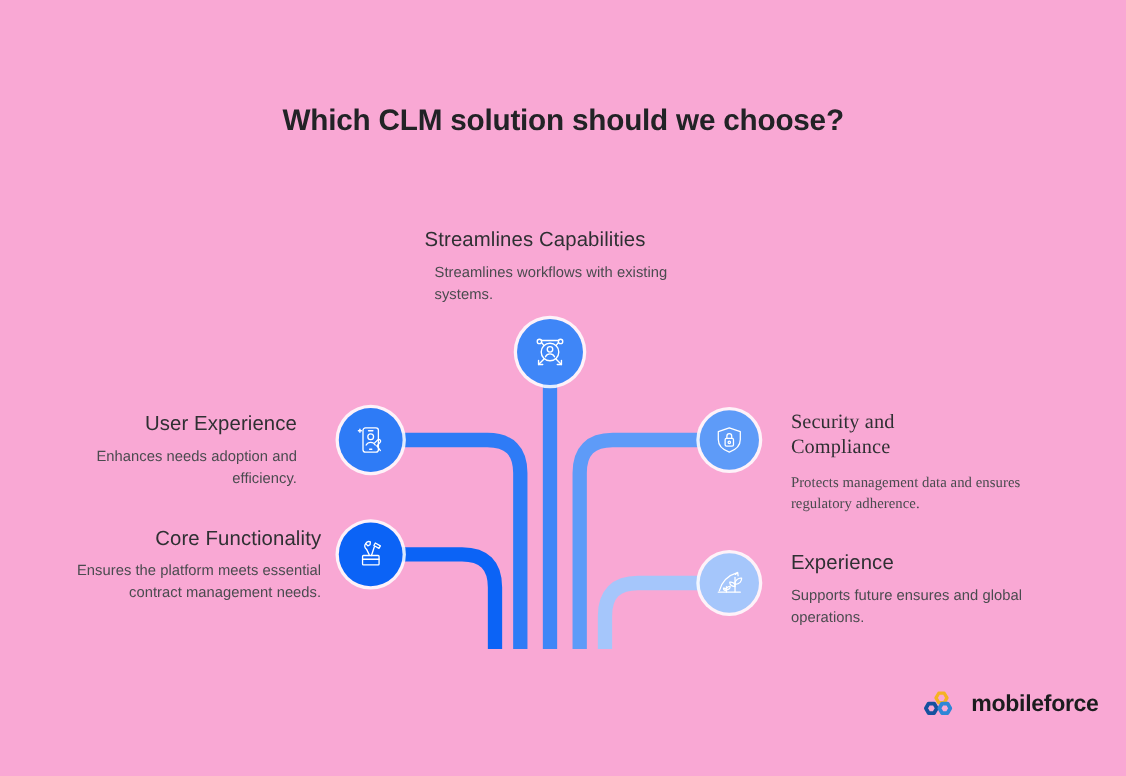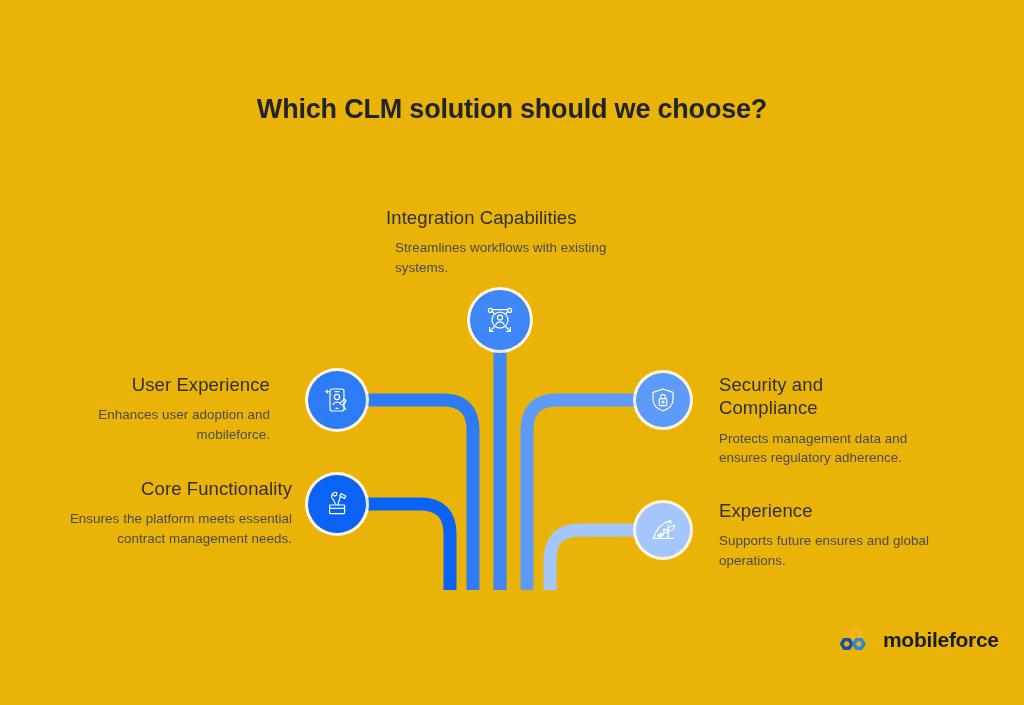--- a/index.html
+++ b/index.html
@@ -11,21 +11,21 @@
     width: 1024px;
     height: 705px;
     position: relative;
     overflow: hidden;
     font-family: "Liberation Sans", sans-serif;
     -webkit-font-smoothing: antialiased;
   }
   #stage {
     position: absolute;
     inset: 0;
-    background: #eab308;
+    background: #f9a8d4;
   }
 
   
   .title {
     position: absolute;
     left: 0;
     top: 94px;
     width: 1024px;
     text-align: center;
     font-size: 27px;
@@ -179,35 +179,35 @@
         <path d="M20.2 16.6c-1.4-2.4-3.6-2.6-4.8-2.3 0 1.8 1.2 3.6 4.8 4z"></path>
         <path d="M12.4 18.4 v4.8"></path>
         <path d="M12.4 20.2c.9-1.8 2.6-2.2 3.4-2 0 1.2-.9 2.8-3.4 3z"></path>
         <path d="M12.4 21c-.8-1.4-2-1.5-2.7-1.3 0 1 .7 2.1 2.7 2.3z"></path>
         <path d="M5 23.4 L25 23.4"></path>
       </svg>
     </span>
   </div>
 
   <div class="block align-left" style="left:386px; top:206px; width:232px;">
-    <div class="h">Integration Capabilities</div>
+    <div class="h">Streamlines Capabilities</div>
     <div class="d" style="padding-left:9px;">Streamlines workflows with existing systems.</div>
   </div>
 
   <div class="block align-right" style="left:30px; top:373px; width:240px;">
     <div class="h">User Experience</div>
-    <div class="d">Enhances user adoption and mobileforce.</div>
+    <div class="d">Enhances needs adoption and efficiency.</div>
   </div>
 
   <div class="block align-right" style="left:50px; top:477px; width:242px;">
     <div class="h">Core Functionality</div>
     <div class="d">Ensures the platform meets essential contract management needs.</div>
   </div>
 
-  <div class="block align-left" style="left:719px; top:373px; width:226px;">
+  <div class="block align-left" style="left:719px; top:373px; width:226px;font-family:Liberation Serif, serif;">
     <div class="h" style="max-width:150px;">Security and Compliance</div>
     <div class="d">Protects management data and ensures regulatory adherence.</div>
   </div>
 
   <div class="block align-left" style="left:719px; top:499px; width:226px;">
     <div class="h">Experience</div>
     <div class="d">Supports future ensures and global operations.</div>
   </div>
 
   <div class="logo">

